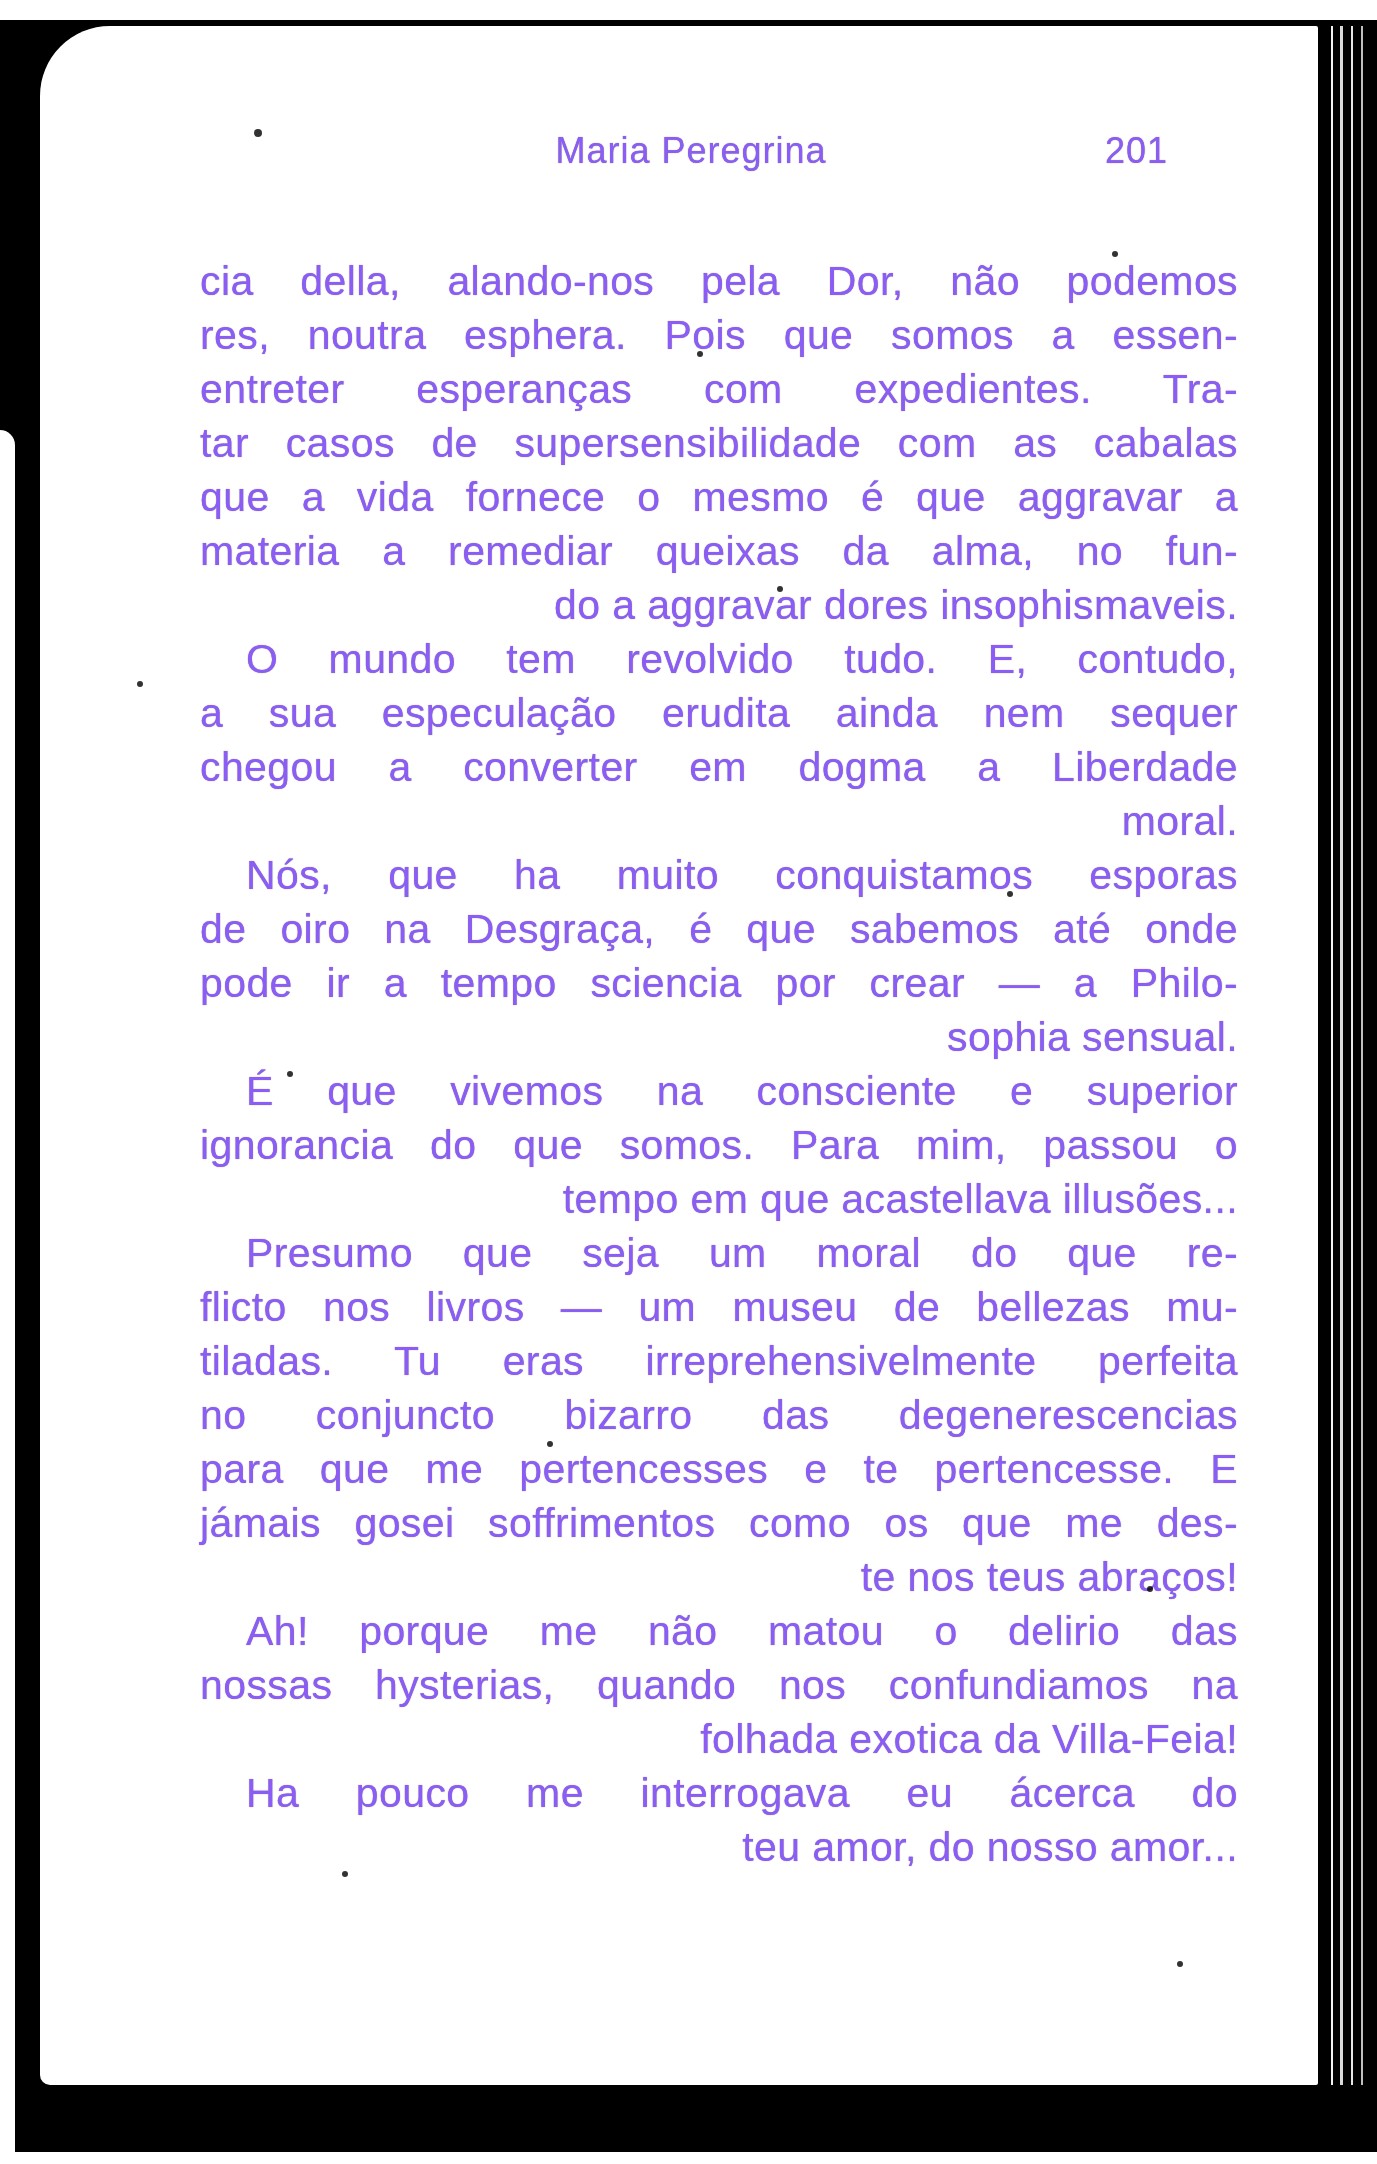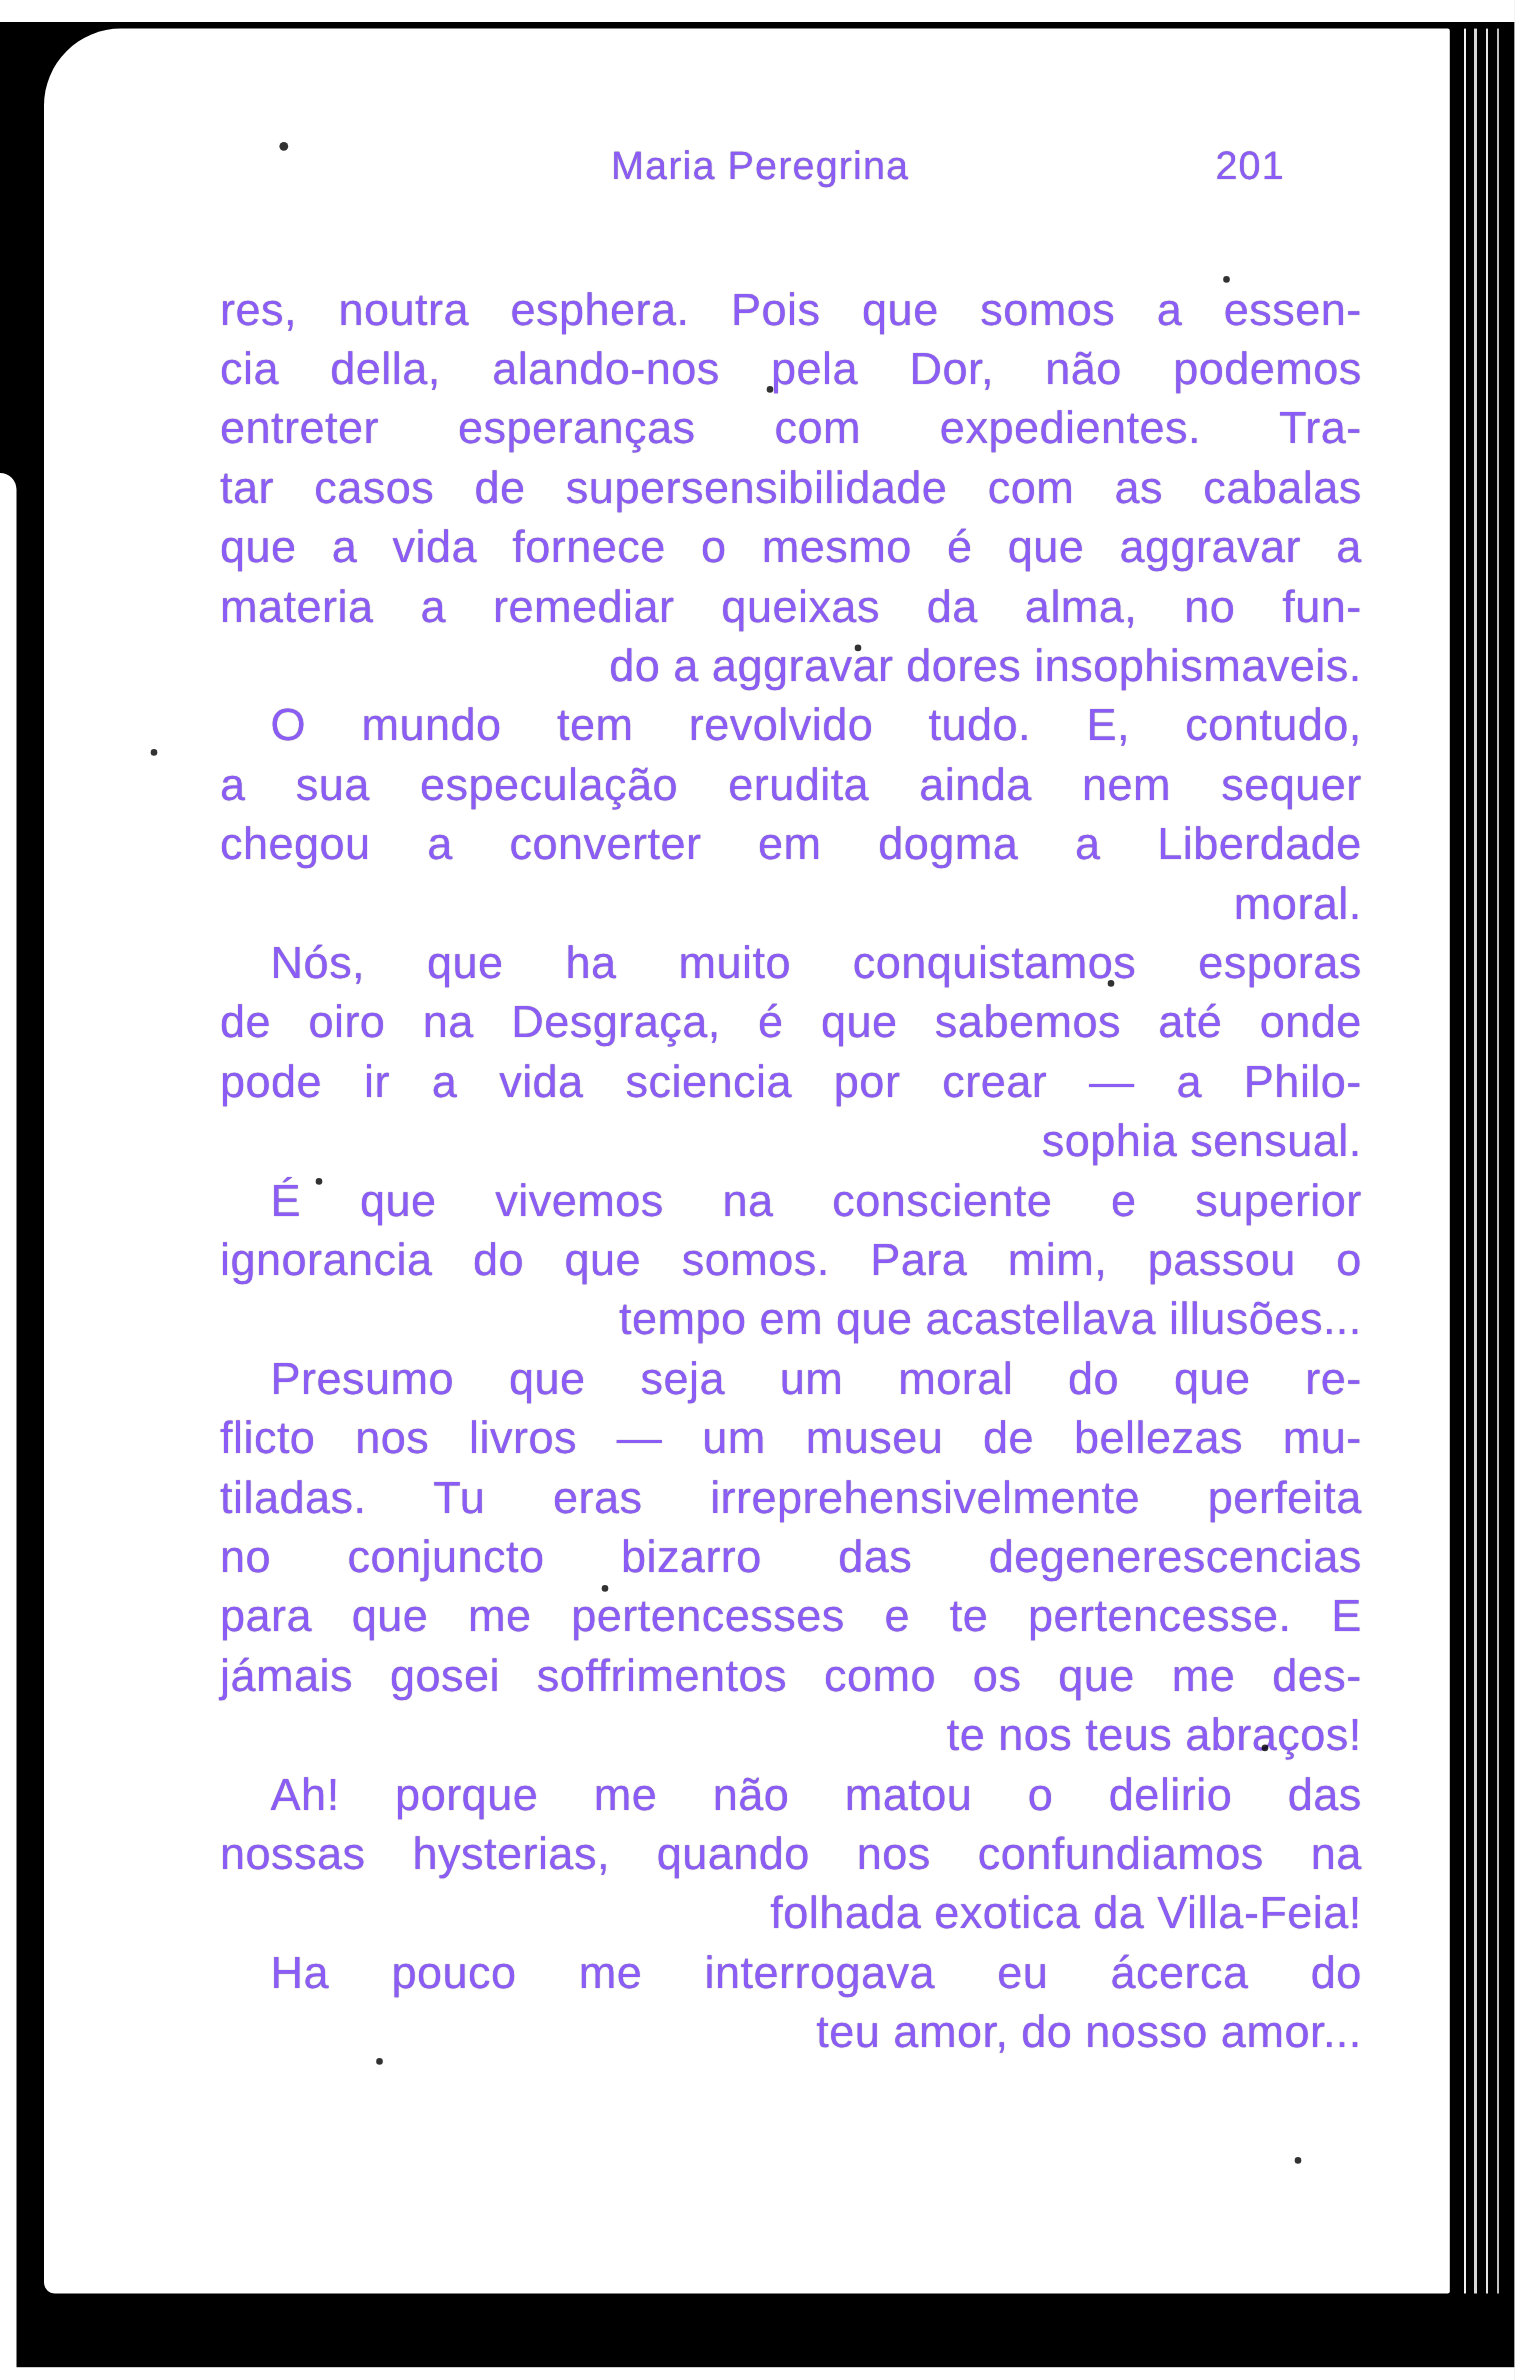--- a/index.html
+++ b/index.html
@@ -86,34 +86,34 @@
   <div class="sliver"></div>
   <div class="edge-streaks"></div>
 
   <div class="page">
     <div class="header">
       <span class="title">Maria Peregrina</span>
       <span class="pagenum">201</span>
     </div>
 
     <div class="text">
+        <div class="line j">cia della, alando-nos pela Dor, não podemos</div>
         <div class="line j">res, noutra esphera. Pois que somos a essen-</div>
-        <div class="line j">cia della, alando-nos pela Dor, não podemos</div>
         <div class="line j">entreter esperanças com expedientes. Tra-</div>
         <div class="line j">tar casos de supersensibilidade com as cabalas</div>
         <div class="line j">que a vida fornece o mesmo é que aggravar a</div>
         <div class="line j">materia a remediar queixas da alma, no fun-</div>
         <div class="line l">do a aggravar dores insophismaveis.</div>
         <div class="line ij">O mundo tem revolvido tudo. E, contudo,</div>
         <div class="line j">a sua especulação erudita ainda nem sequer</div>
         <div class="line j">chegou a converter em dogma a Liberdade</div>
         <div class="line l">moral.</div>
         <div class="line ij">Nós, que ha muito conquistamos esporas</div>
         <div class="line j">de oiro na Desgraça, é que sabemos até onde</div>
-        <div class="line j">pode ir a vida sciencia por crear — a Philo-</div>
+        <div class="line j">pode ir a tempo sciencia por crear — a Philo-</div>
         <div class="line l">sophia sensual.</div>
         <div class="line ij">É que vivemos na consciente e superior</div>
         <div class="line j">ignorancia do que somos. Para mim, passou o</div>
         <div class="line l">tempo em que acastellava illusões...</div>
         <div class="line ij">Presumo que seja um moral do que re-</div>
         <div class="line j">flicto nos livros — um museu de bellezas mu-</div>
         <div class="line j">tiladas. Tu eras irreprehensivelmente perfeita</div>
         <div class="line j">no conjuncto bizarro das degenerescencias</div>
         <div class="line j">para que me pertencesses e te pertencesse. E</div>
         <div class="line j">jámais gosei soffrimentos como os que me des-</div>

